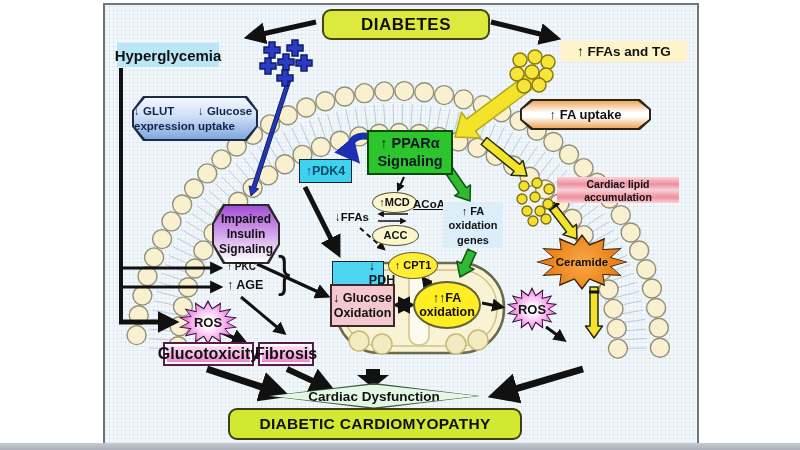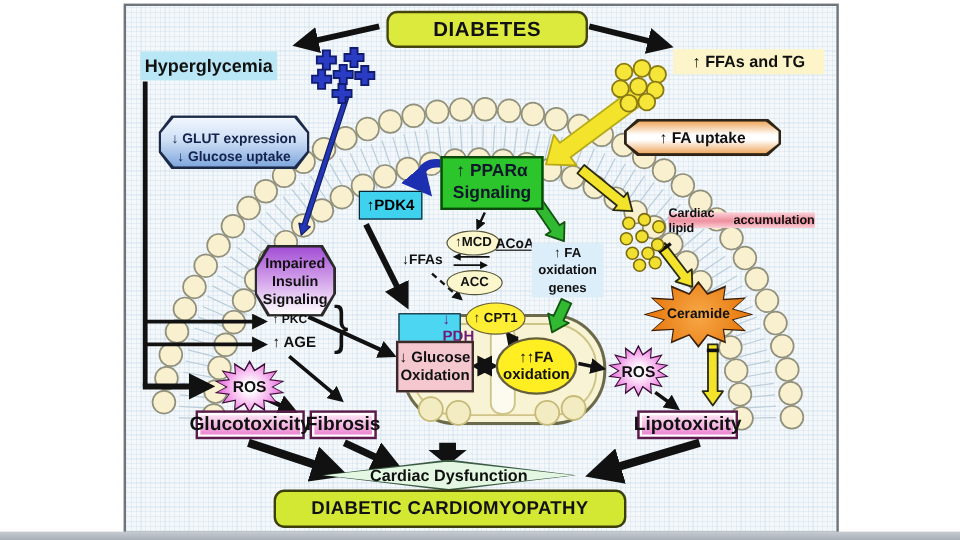--- a/index.html
+++ b/index.html
@@ -13,58 +13,58 @@
       #f5f8fa;}
   .strip{left:0;top:443px;width:800px;height:7px;
     background:linear-gradient(180deg,#c7ccd2,#a9afb8);}
   svg.layer{position:absolute;left:0;top:0;width:800px;height:450px;pointer-events:none;}
   .bx{display:flex;flex-direction:column;align-items:center;justify-content:center;
       font-weight:bold;line-height:1.15;box-sizing:border-box;}
   .lbl{display:flex;align-items:center;justify-content:center;font-weight:bold;}
   
   .diabetes{left:322px;top:9px;width:168px;height:31px;background:#dcea3e;
     border:2.5px solid #44450f;border-radius:9px;font-size:17px;letter-spacing:.5px;}
-  .hyper{left:117px;top:43px;width:114px;height:24px;background:#b9e7f6;font-size:15px;}
+  .hyper{left:117px;top:43px;width:102px;height:24px;background:#b9e7f6;font-size:15px;}
   .ffas{left:561px;top:41px;width:126px;height:21px;background:#fdf5c9;font-size:13.5px;}
   .oct{clip-path:polygon(11px 0,calc(100% - 11px) 0,100% 32%,100% 68%,
        calc(100% - 11px) 100%,11px 100%,0 68%,0 32%);}
   .glut-o{left:132px;top:96px;width:126px;height:45px;background:#1c2a4a;}
-  .glut-i{position:absolute;inset:2px;display:flex;flex-direction:column;align-items:center;
+  .glut-i{position:absolute;inset:2px;display:flex;flex-direction:row;align-items:center;
     justify-content:flex-end;font-weight:bold;font-size:11.5px;color:#13234d;line-height:1.3;
     background:linear-gradient(180deg,#f2f7ff 0%,#cfe0f5 45%,#7fa7de 100%);}
   .fau-o{left:520px;top:99px;width:131px;height:31px;background:#2e2416;}
   .fau-i{position:absolute;inset:2px;display:flex;align-items:center;justify-content:center;
     font-weight:bold;font-size:13px;
     background:linear-gradient(180deg,#efa75e 0%,#ffffff 42%,#ffffff 58%,#efa75e 100%);}
   .imp-o{left:212px;top:204px;width:68px;height:60px;background:#2a2a2a;}
   .imp-i{position:absolute;inset:2px;display:flex;flex-direction:column;align-items:center;
     justify-content:center;font-weight:bold;font-size:12px;line-height:1.25;
     background:linear-gradient(180deg,#a34fd6 0%,#cf9ae8 45%,#ffffff 100%);}
   .ppar{left:367px;top:130px;width:86px;height:45px;background:#2cc62c;
     border:2.5px solid #0c4a0c;font-size:14.5px;color:#0f172a;line-height:1.2;}
   .pdk4{left:299px;top:159px;width:53px;height:24px;background:#3ed2ef;
-    border:1.5px solid #123;color:#000000;font-size:12.5px;}
+    border:1.5px solid #123;color:#0c4a6e;font-size:12.5px;}
   .ell{border-radius:50%;}
   .mcd{left:372px;top:192px;width:45px;height:21px;background:#fcf6cc;
     border:1.5px solid #55553a;font-size:11px;}
   .acc{left:372px;top:225px;width:47px;height:21px;background:#fcf6cc;
     border:1.5px solid #55553a;font-size:11px;}
   .mcoa{left:328px;top:209px;width:48px;height:15px;font-size:11.5px;}
   .acoa{left:410px;top:196px;width:38px;height:15px;font-size:11.5px;text-decoration:underline;}
   .faog{left:443px;top:203px;width:60px;height:45px;background:#dceefa;font-size:11px;line-height:1.3;}
-  .clip-box{left:557px;top:177px;width:122px;height:30px;display:flex;flex-direction:row;
-    justify-content:space-between;}
+  .clip-box{left:557px;top:177px;width:122px;height:30px;display:flex;flex-direction:column;
+    }
   .clip-bar{height:13px;display:flex;align-items:center;justify-content:center;
     font-weight:bold;font-size:10.5px;
     background:linear-gradient(180deg,#fbd0d7 0%,#ee8f9e 55%,#fbd0d7 100%);}
   .pkc{left:227px;top:258px;width:60px;height:17px;font-size:10px;justify-content:flex-start;}
   .age{left:227px;top:276px;width:60px;height:17px;font-size:12.5px;justify-content:flex-start;}
   .bracket{left:277px;top:250px;font-size:44px;font-weight:400;line-height:1;transform:scaleX(.85);}
   .pdh{left:332px;top:261px;width:52px;height:24px;background:#4cd6f2;
-    border:1.5px solid #123;color:#701a75;font-size:12.5px;padding-left:48px;}
+    border:1.5px solid #123;color:#0f172a;font-size:12.5px;padding-left:48px;}
   .cpt1{left:388px;top:252px;width:50px;height:27px;background:#ffee33;
     border:1.5px solid #66603a;font-size:11px;}
   .glox{left:330px;top:284px;width:65px;height:43px;background:#f5c8d0;
     border:2px solid #3a2a2a;font-size:12.5px;}
   .faox{left:413px;top:281px;width:68px;height:48px;background:#ffee22;
     border:2px solid #66603a;font-size:12.5px;}
   .burst{position:absolute;}
   .burst-in{position:absolute;inset:2.5px;display:flex;align-items:center;justify-content:center;
     font-weight:bold;}
   .rosl{left:178px;top:300px;width:60px;height:45px;}
@@ -394,21 +394,20 @@
     <span>↓ Glucose</span>
     <span>Oxidation</span>
   </div>
   <div class="abs bx ell faox">
     <span>↑↑FA</span>
     <span>oxidation</span>
   </div>
 
   <div class="abs bx pill gluco">Glucotoxicity</div>
   <div class="abs bx pill fibro">Fibrosis</div>
-  <div class="abs bx pill lipo">Lipotoxicity</div>
 
   <div class="abs dia-o">
     <div class="dia-i">Cardiac Dysfunction</div>
   </div>
   <div class="abs bx dcm">DIABETIC CARDIOMYOPATHY</div>
 
   <div class="abs strip"></div>
 </div>
 
 </body></html>

